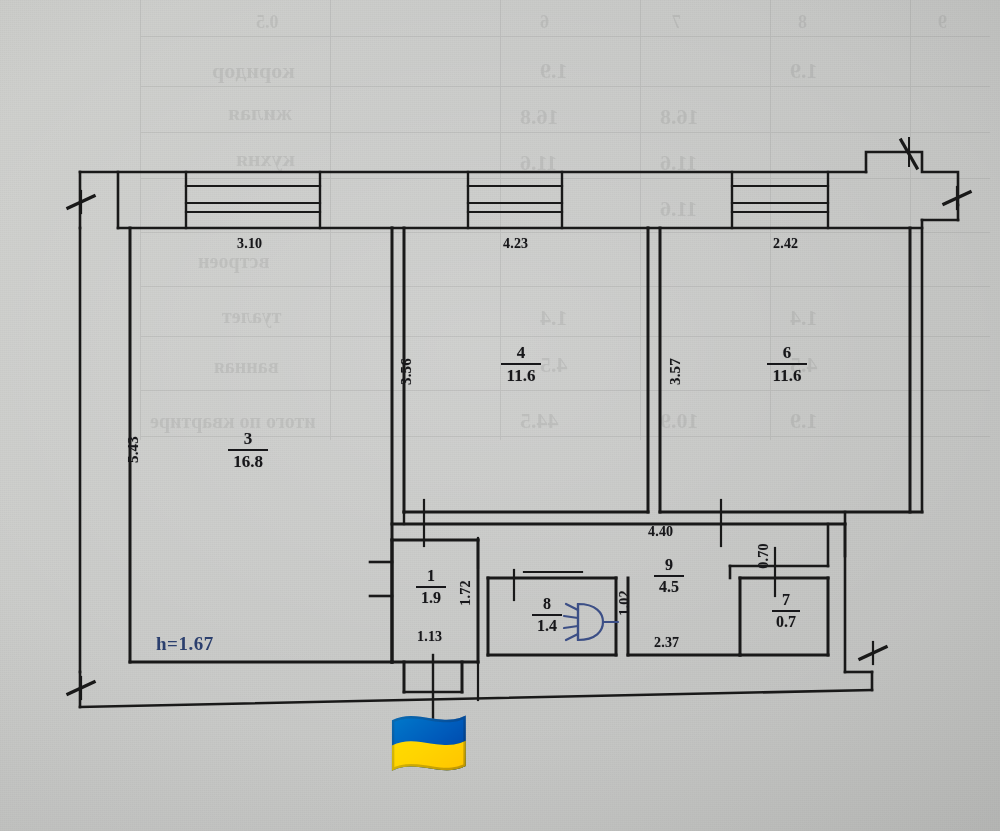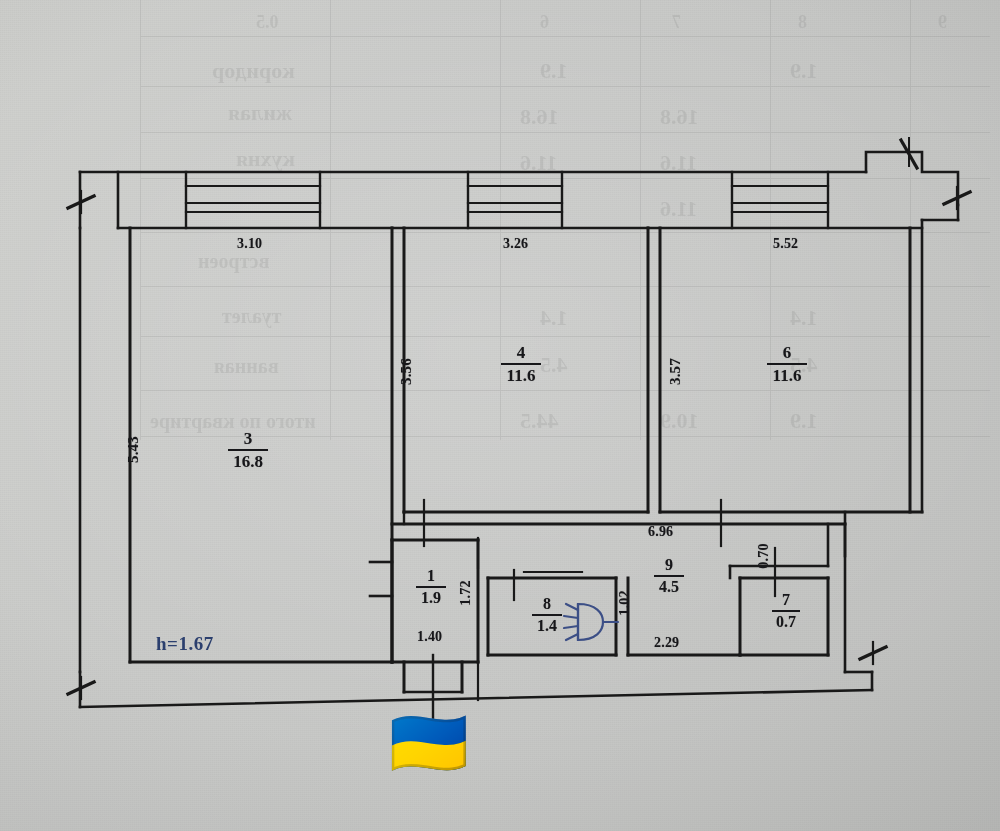--- a/index.html
+++ b/index.html
@@ -299,39 +299,39 @@
         <path d="M603 622 L618 622"></path>
         <path d="M578 610 L566 604"></path>
         <path d="M578 618 L564 616"></path>
         <path d="M578 626 L564 628"></path>
         <path d="M578 634 L566 640"></path>
       </g>
     </svg>
 
     <div class="lbl dim" style="left:237px; top:236px;">3.10</div>
 
-    <div class="lbl dim" style="left:503px; top:236px;">3.26</div>
-
-    <div class="lbl dim" style="left:773px; top:236px;">5.52</div>
+    <div class="lbl dim" style="left:503px; top:236px;">4.23</div>
+
+    <div class="lbl dim" style="left:773px; top:236px;">2.42</div>
 
     <div class="lbl dim-v" style="left:120px; top:441px;">5.43</div>
 
     <div class="lbl dim-v" style="left:393px; top:363px;">3.56</div>
 
     <div class="lbl dim-v" style="left:662px; top:363px;">3.57</div>
 
-    <div class="lbl dim" style="left:648px; top:524px;">6.96</div>
+    <div class="lbl dim" style="left:648px; top:524px;">4.40</div>
 
     <div class="lbl dim-v" style="left:453px; top:585px; font-size:14px;">1.72</div>
 
-    <div class="lbl dim" style="left:417px; top:629px;">1.40</div>
+    <div class="lbl dim" style="left:417px; top:629px;">1.13</div>
 
     <div class="lbl dim-v" style="left:612px; top:595px; font-size:14px;">1.02</div>
 
-    <div class="lbl dim" style="left:654px; top:635px;">2.29</div>
+    <div class="lbl dim" style="left:654px; top:635px;">2.37</div>
 
     <div class="lbl dim-v" style="left:751px; top:548px; font-size:14px;">0.70</div>
 
     <div class="room" style="left:216px; top:430px; width:64px;">
       <span class="num">3</span>
       <span class="bar" style="width:40px;"></span>
       <span class="area">16.8</span>
     </div>
 
     <div class="room" style="left:490px; top:344px; width:62px;">

